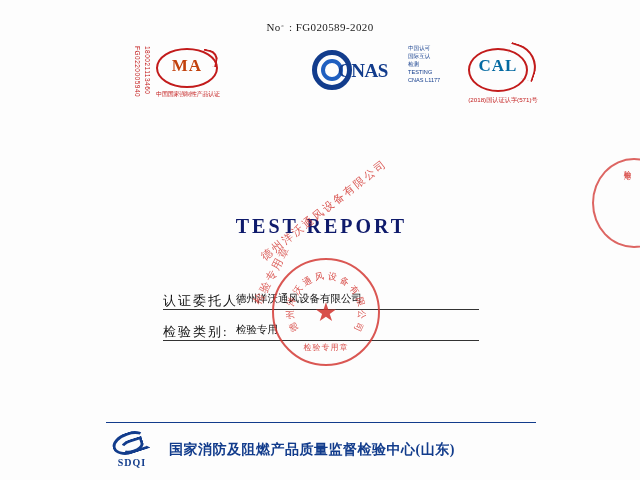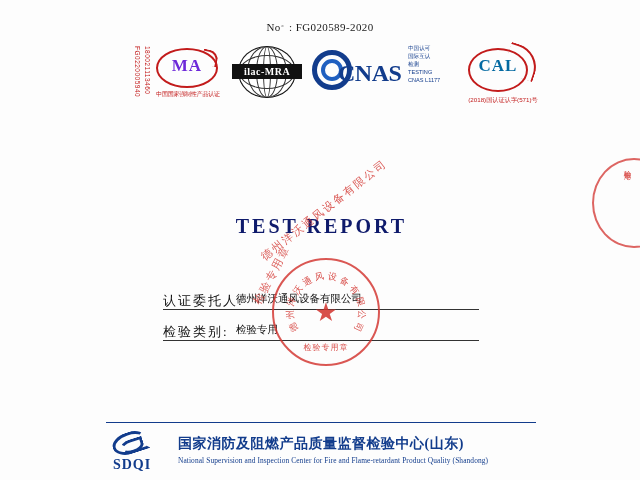--- a/index.html
+++ b/index.html
@@ -77,21 +77,21 @@
     border-radius: 50%;
     box-sizing: border-box;
   }
   .ma-mark .ma-text {
     position: absolute;
     left: 0; top: 8px;
     width: 62px;
     text-align: center;
     font-size: 17px;
     font-weight: bold;
-    color: #6d28d9;
+    color: #c2410c;
     font-family: "Liberation Serif", serif;
     letter-spacing: 1px;
   }
   .ma-mark .ma-sub {
     position: absolute;
     left: -3px; top: 42px;
     width: 70px;
     text-align: center;
     font-size: 6px;
     color: #c21b1b;
@@ -177,21 +177,21 @@
     width: 22px;
     height: 22px;
     border: 4px solid #1f5fc0;
     border-radius: 50%;
     box-sizing: border-box;
   }
   .cnas-mark .cnas-text {
     position: absolute;
     left: 26px;
     top: 10px;
-    font-size: 24px;
+    font-size: 19px;
     font-weight: bold;
     color: #123c8c;
     letter-spacing: -0.5px;
     font-family: "Liberation Serif", serif;
   }
 
   
   .cnas-desc {
     position: absolute;
     left: 278px;
@@ -472,28 +472,28 @@
     border-left-color: transparent;
     transform: rotate(-18deg);
     box-sizing: border-box;
   }
   .sdqi-logo .sdqi-text {
     position: absolute;
     left: 0;
     top: 27px;
     width: 52px;
     text-align: center;
-    font-size: 14px;
+    font-size: 10px;
     font-weight: bold;
     letter-spacing: 1px;
     color: #123c8c;
     font-family: "Liberation Serif", serif;
   }
   .footer-texts {
-    margin-left: 20px;
+    margin-left: 11px;
   }
   .footer-cn {
     font-size: 14px;
     font-weight: bold;
     color: #123c8c;
     letter-spacing: 0.5px;
     font-family: "Liberation Serif", serif;
   }
   .footer-en {
     margin-top: 3px;
@@ -518,31 +518,20 @@
     <div class="side-code left1">FG0220005940</div>
     <div class="side-code left2">180021113460</div>
 
     <div class="ma-mark">
       <div class="oval"></div>
       <div class="hook"></div>
       <div class="ma-text">MA</div>
       <div class="ma-sub">中国国家强制性产品认证</div>
     </div>
 
-    <div class="ilac-mark">
-      <div class="globe">
-        <div class="arc" style="width:58px;height:52px;"></div>
-        <div class="arc" style="width:40px;height:52px;"></div>
-        <div class="arc" style="width:22px;height:52px;"></div>
-        <div class="arc" style="width:8px;height:52px;"></div>
-        <div class="arc" style="width:56px;height:34px;"></div>
-        <div class="arc" style="width:58px;height:14px;"></div>
-      </div>
-      <div class="band">ilac-MRA</div>
-    </div>
 
     <div class="cnas-mark">
       <div class="ring"></div>
       <div class="ring-inner"></div>
       <div class="cnas-text">CNAS</div>
     </div>
 
     <div class="cnas-desc">
       <div>中国认可</div>
       <div>国际互认</div>
@@ -601,17 +590,16 @@
 
   <div class="footer-rule"></div>
   <div class="footer">
     <div class="sdqi-logo">
       <div class="swirl"></div>
       <div class="swirl2"></div>
       <div class="sdqi-text">SDQI</div>
     </div>
     <div class="footer-texts">
       <div class="footer-cn">国家消防及阻燃产品质量监督检验中心(山东)</div>
-      <div class="footer-en">National Supervision and Inspection Center for Fire and Flame-retardant Product Quality (Shandong)</div>
     </div>
   </div>
 
 </div>
 
 </body></html>

